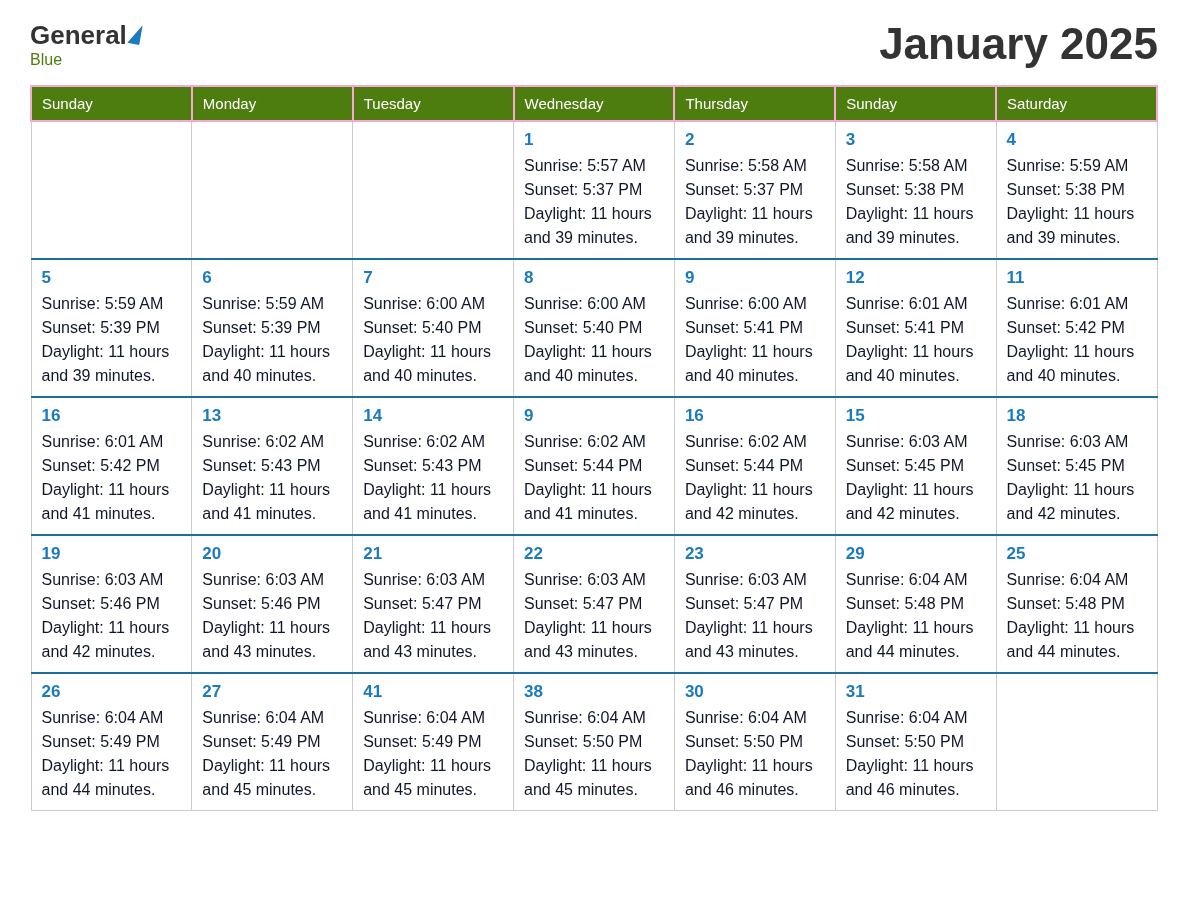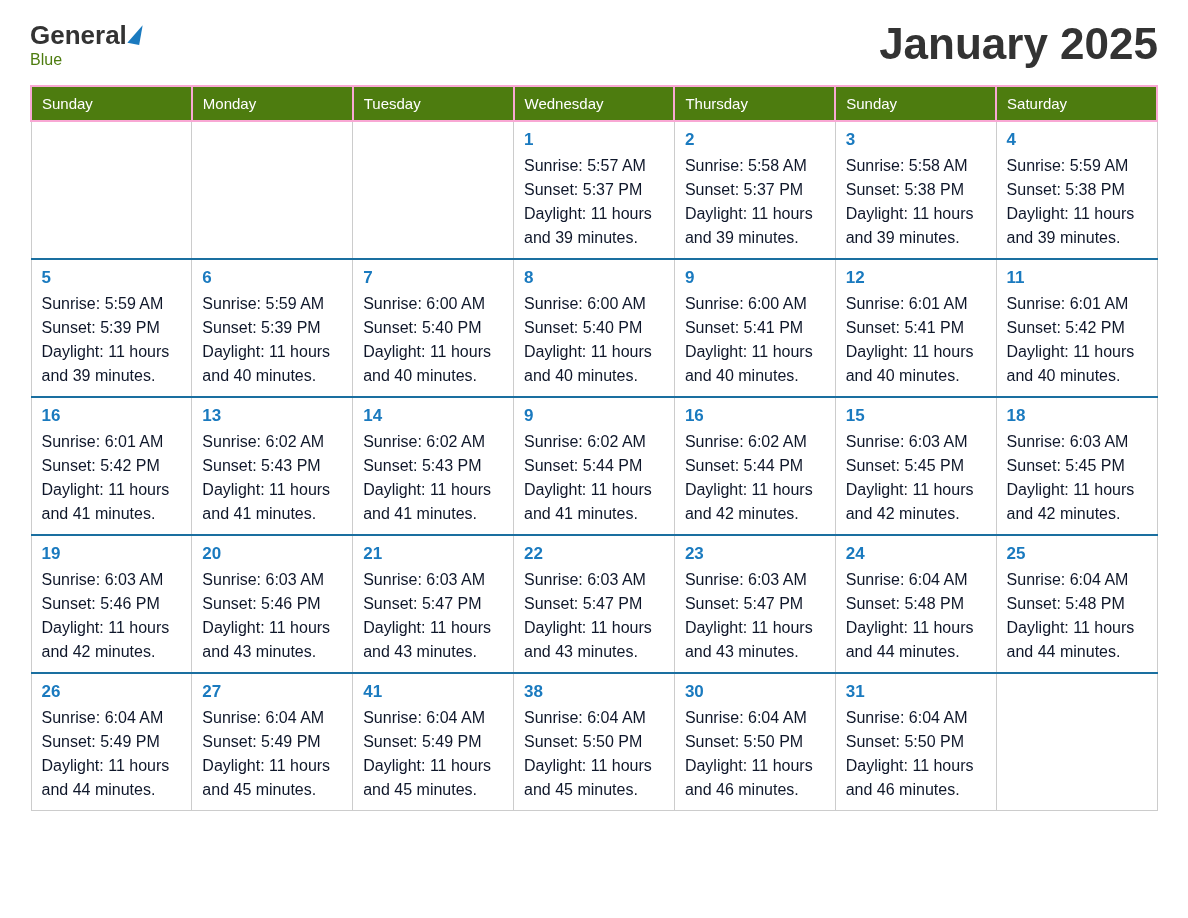--- a/index.html
+++ b/index.html
@@ -267,21 +267,21 @@
 Sunset: 5:47 PM
 Daylight: 11 hours and 43 minutes.</div>
         </td>
         <td>
           <span class="day-number">23</span>
           <div class="day-info" style="white-space: pre-line;">Sunrise: 6:03 AM
 Sunset: 5:47 PM
 Daylight: 11 hours and 43 minutes.</div>
         </td>
         <td>
-          <span class="day-number">24</span>
+          <span class="day-number">29</span>
           <div class="day-info" style="white-space: pre-line;">Sunrise: 6:04 AM
 Sunset: 5:48 PM
 Daylight: 11 hours and 44 minutes.</div>
         </td>
         <td>
           <span class="day-number">25</span>
           <div class="day-info" style="white-space: pre-line;">Sunrise: 6:04 AM
 Sunset: 5:48 PM
 Daylight: 11 hours and 44 minutes.</div>
         </td>

